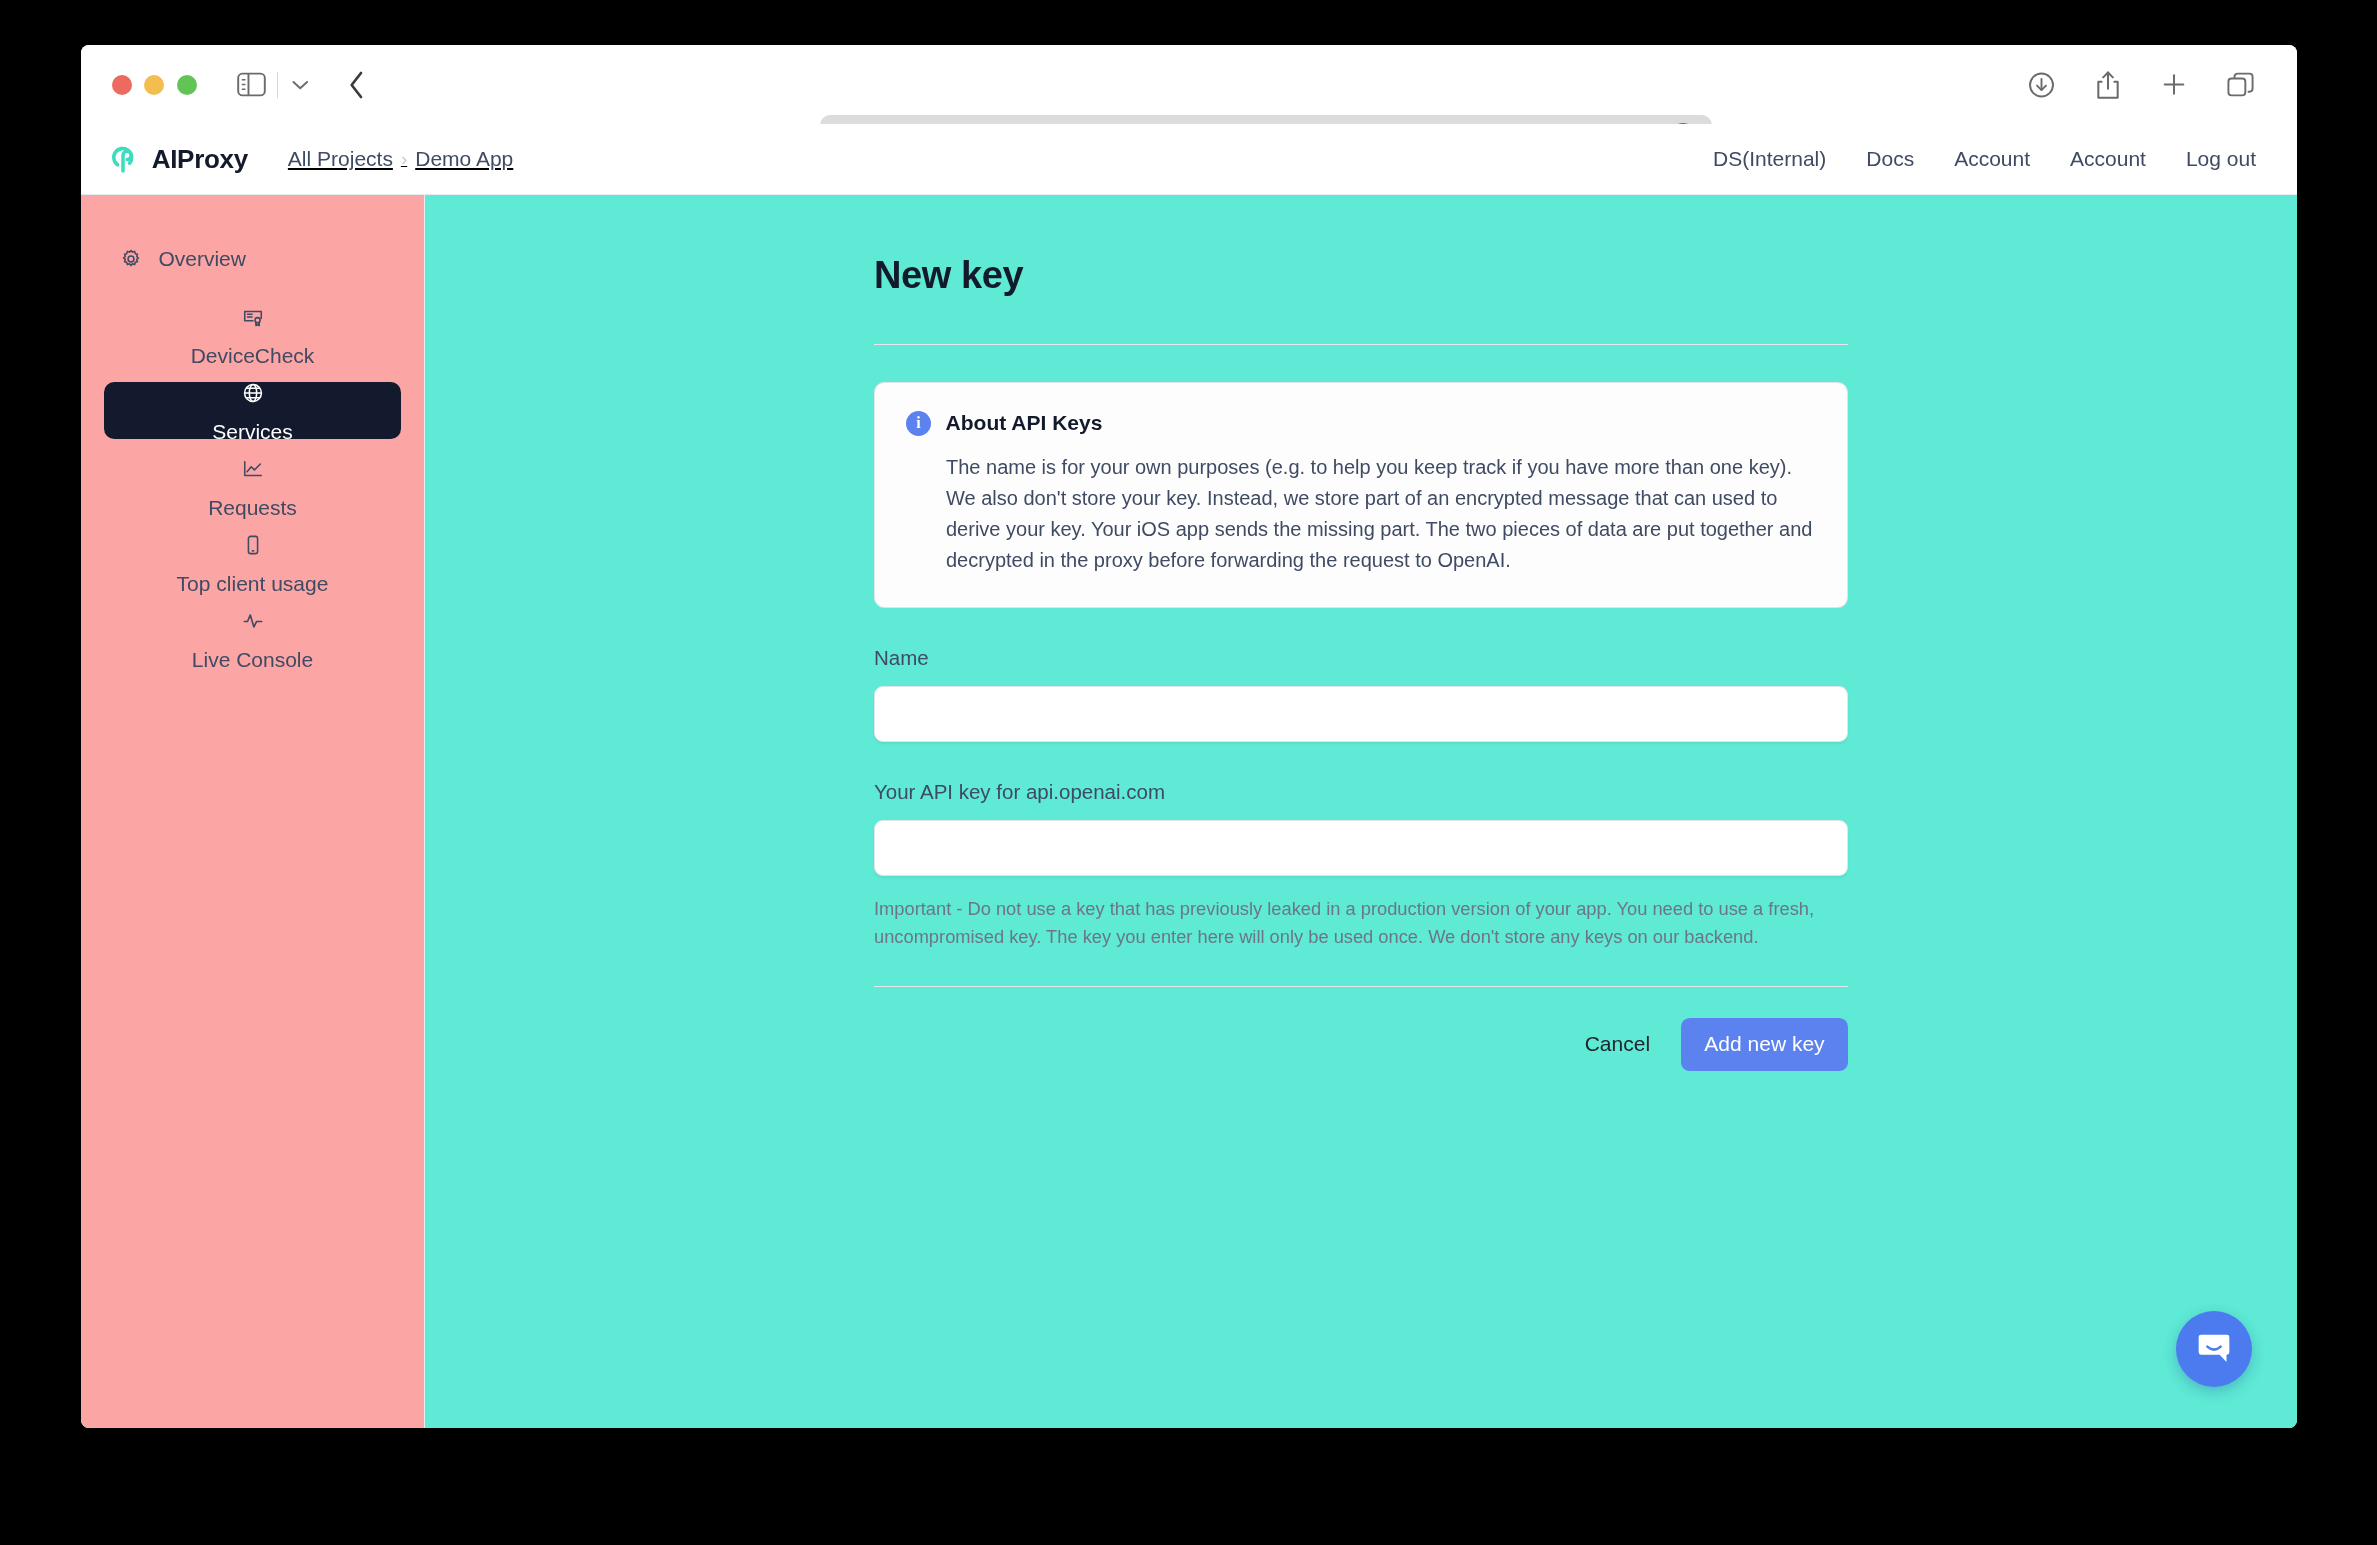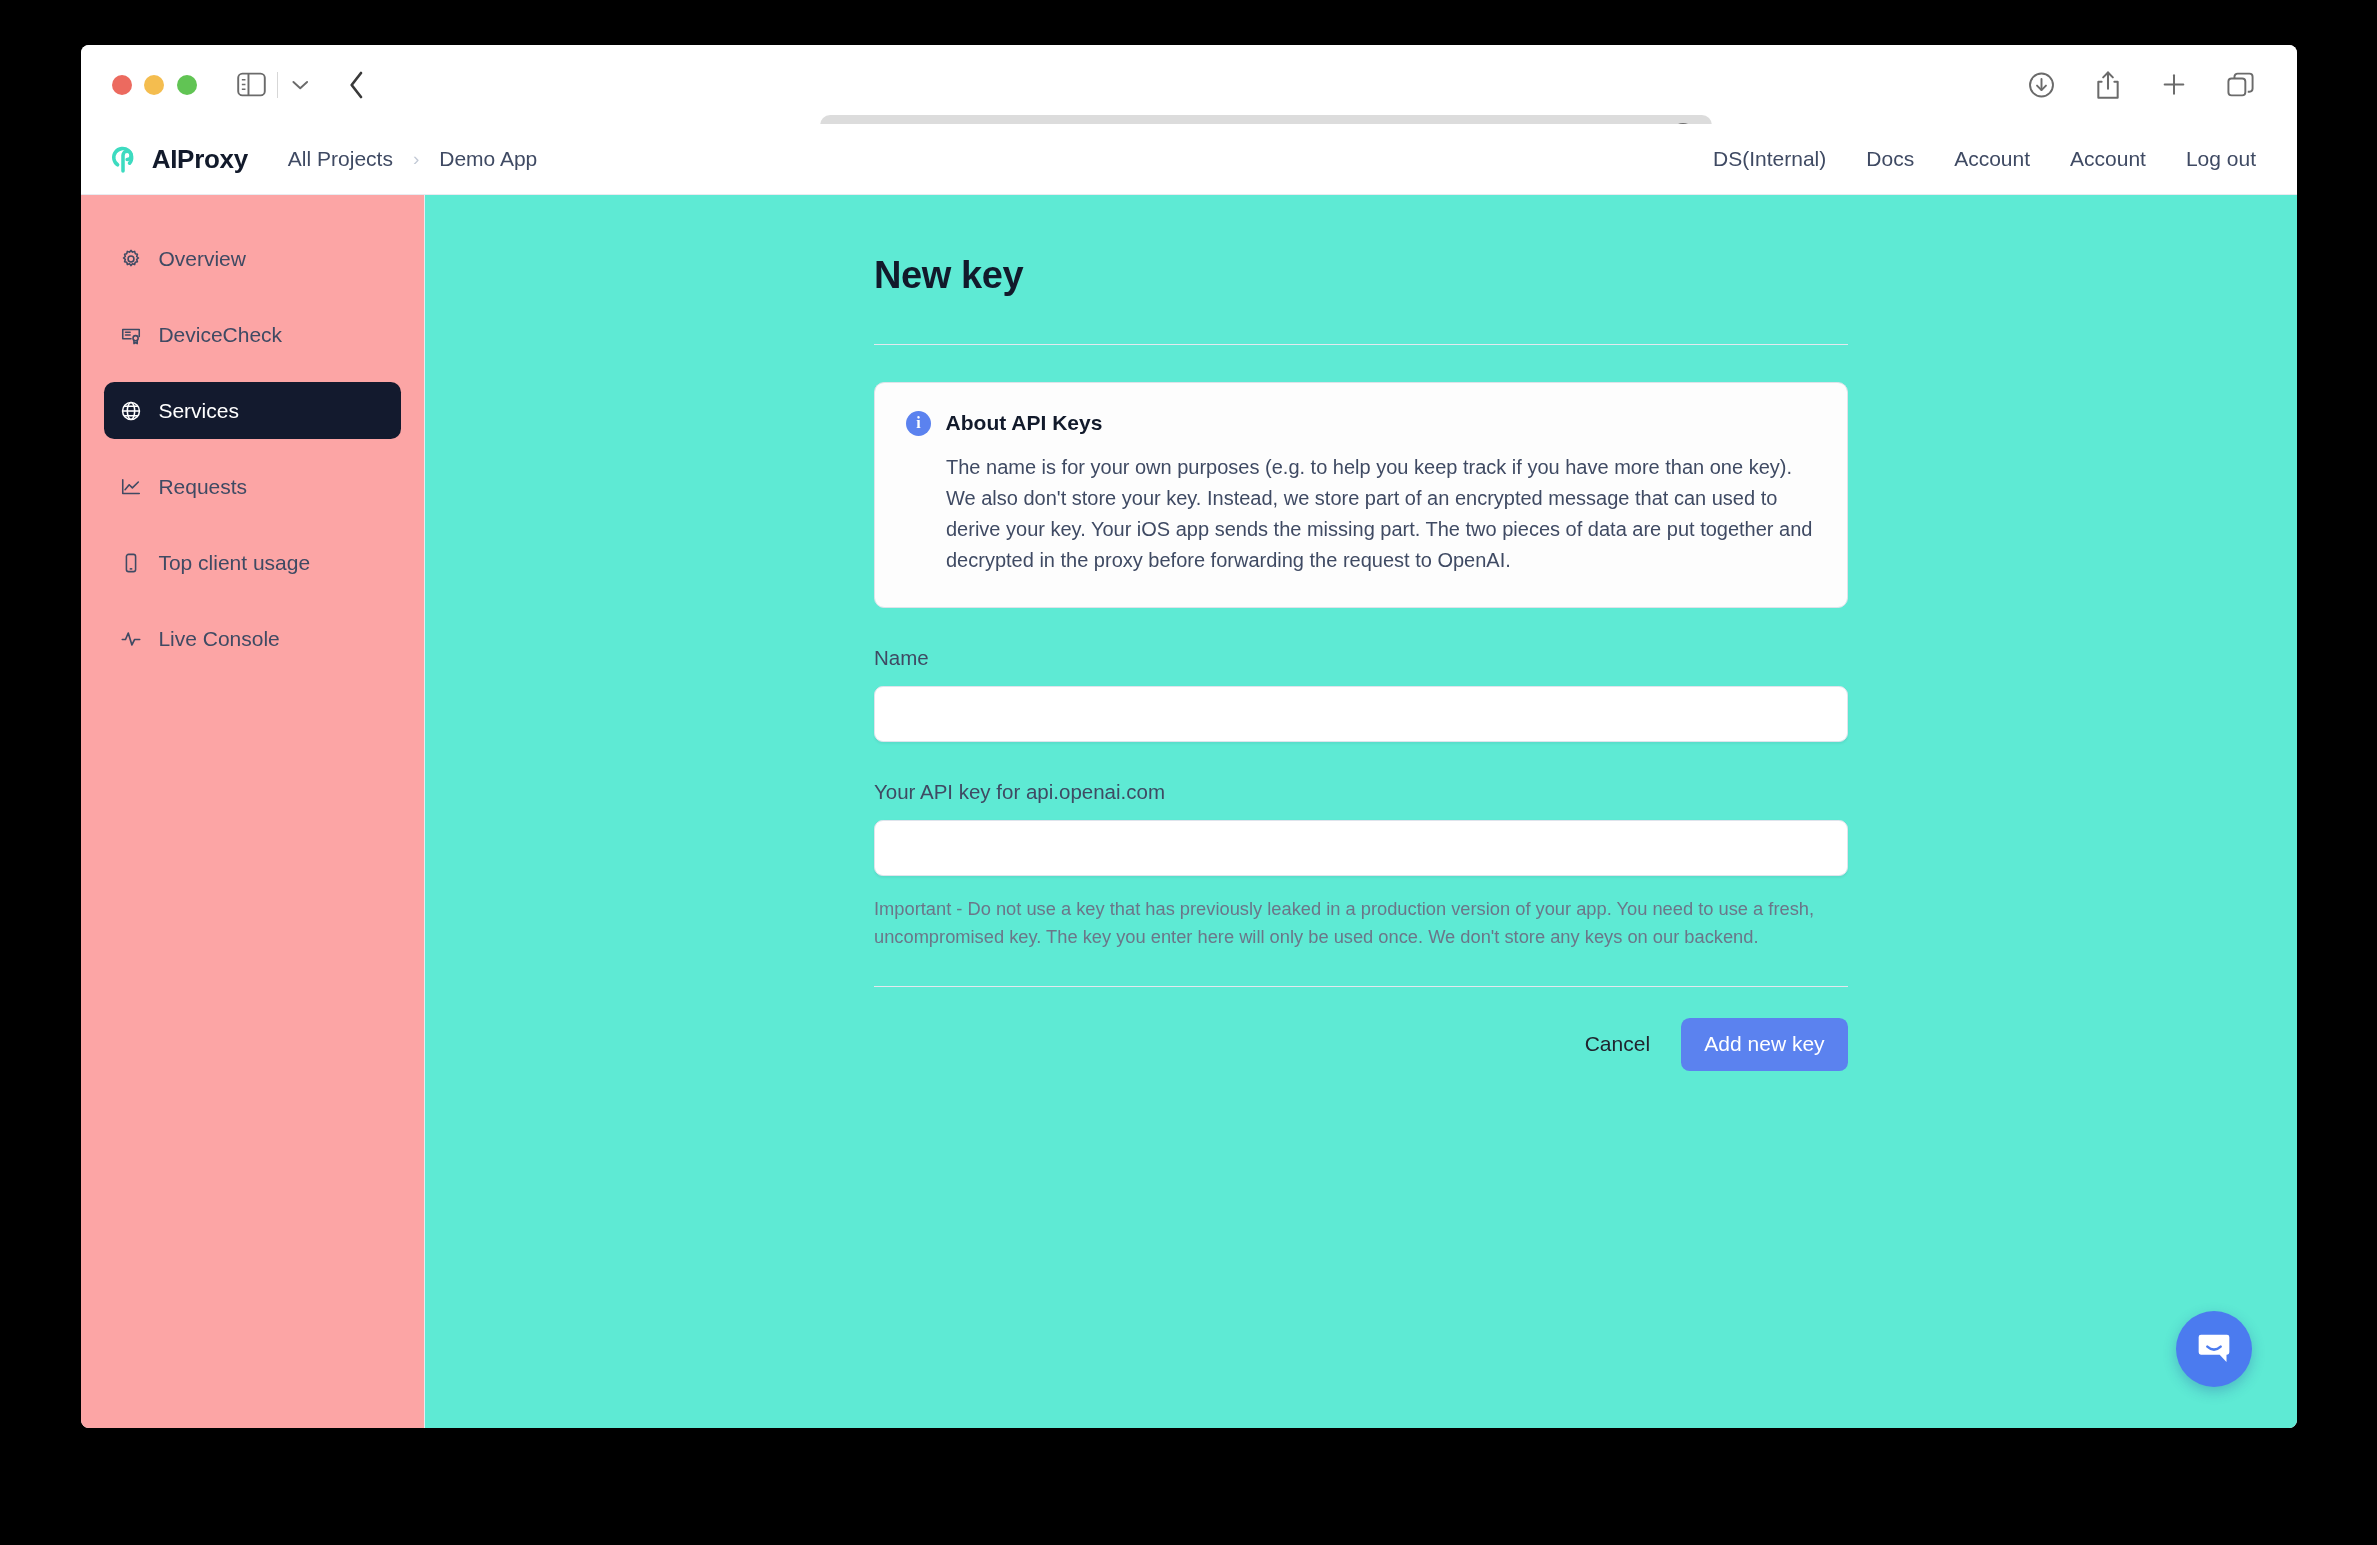--- a/index.html
+++ b/index.html
@@ -88,22 +88,23 @@
     display: flex; align-items: center;
     padding: 0 0 0 25px;
     position: relative;
   }
   .brand { display: flex; align-items: center; gap: 11.7px; }
   .brand-name {
     font-size: 26px; font-weight: bold; color: #121a2b;
     letter-spacing: -0.3px;
   }
   .breadcrumb {
-    display: flex; align-items: center; gap: 20px;
+    display: flex; align-items: center; gap: 8px;
     margin-left: 40px;
+    text-decoration: underline;
   }
   .crumb { font-size: 21px; color: #3f4a63; }
   .crumb.sep { color: #c3cad6; font-size: 19px; }
 
   .topnav {
     position: absolute; right: 41px; top: 50%;
     transform: translateY(-50%);
     display: flex; align-items: center; gap: 40px;
   }
   .topnav a { font-size: 21px; color: #3f4a63; text-decoration: none; }
@@ -119,21 +120,21 @@
     padding: 35px 23.4px 0 23.4px;
   }
   .nav-item {
     display: flex; align-items: center; gap: 16px;
     height: 57px;
     padding: 0 16px;
     border-radius: 10.2px;
     color: #3f4a63;
     font-size: 21px;
   }
-  .nav-item + .nav-item { margin-top: 19px; }
+  .nav-item + .nav-item { margin-top: 19px; flex-direction: column; }
   .nav-item.active {
     background: #131a2e;
     color: #ffffff;
   }
   .nav-icon { width: 22px; height: 22px; display:flex; align-items:center; justify-content:center; flex: none; }
 
   .content {
     flex: 1;
     background: #5eead4;
     border-top: 0.7px solid #e8ebf0;

